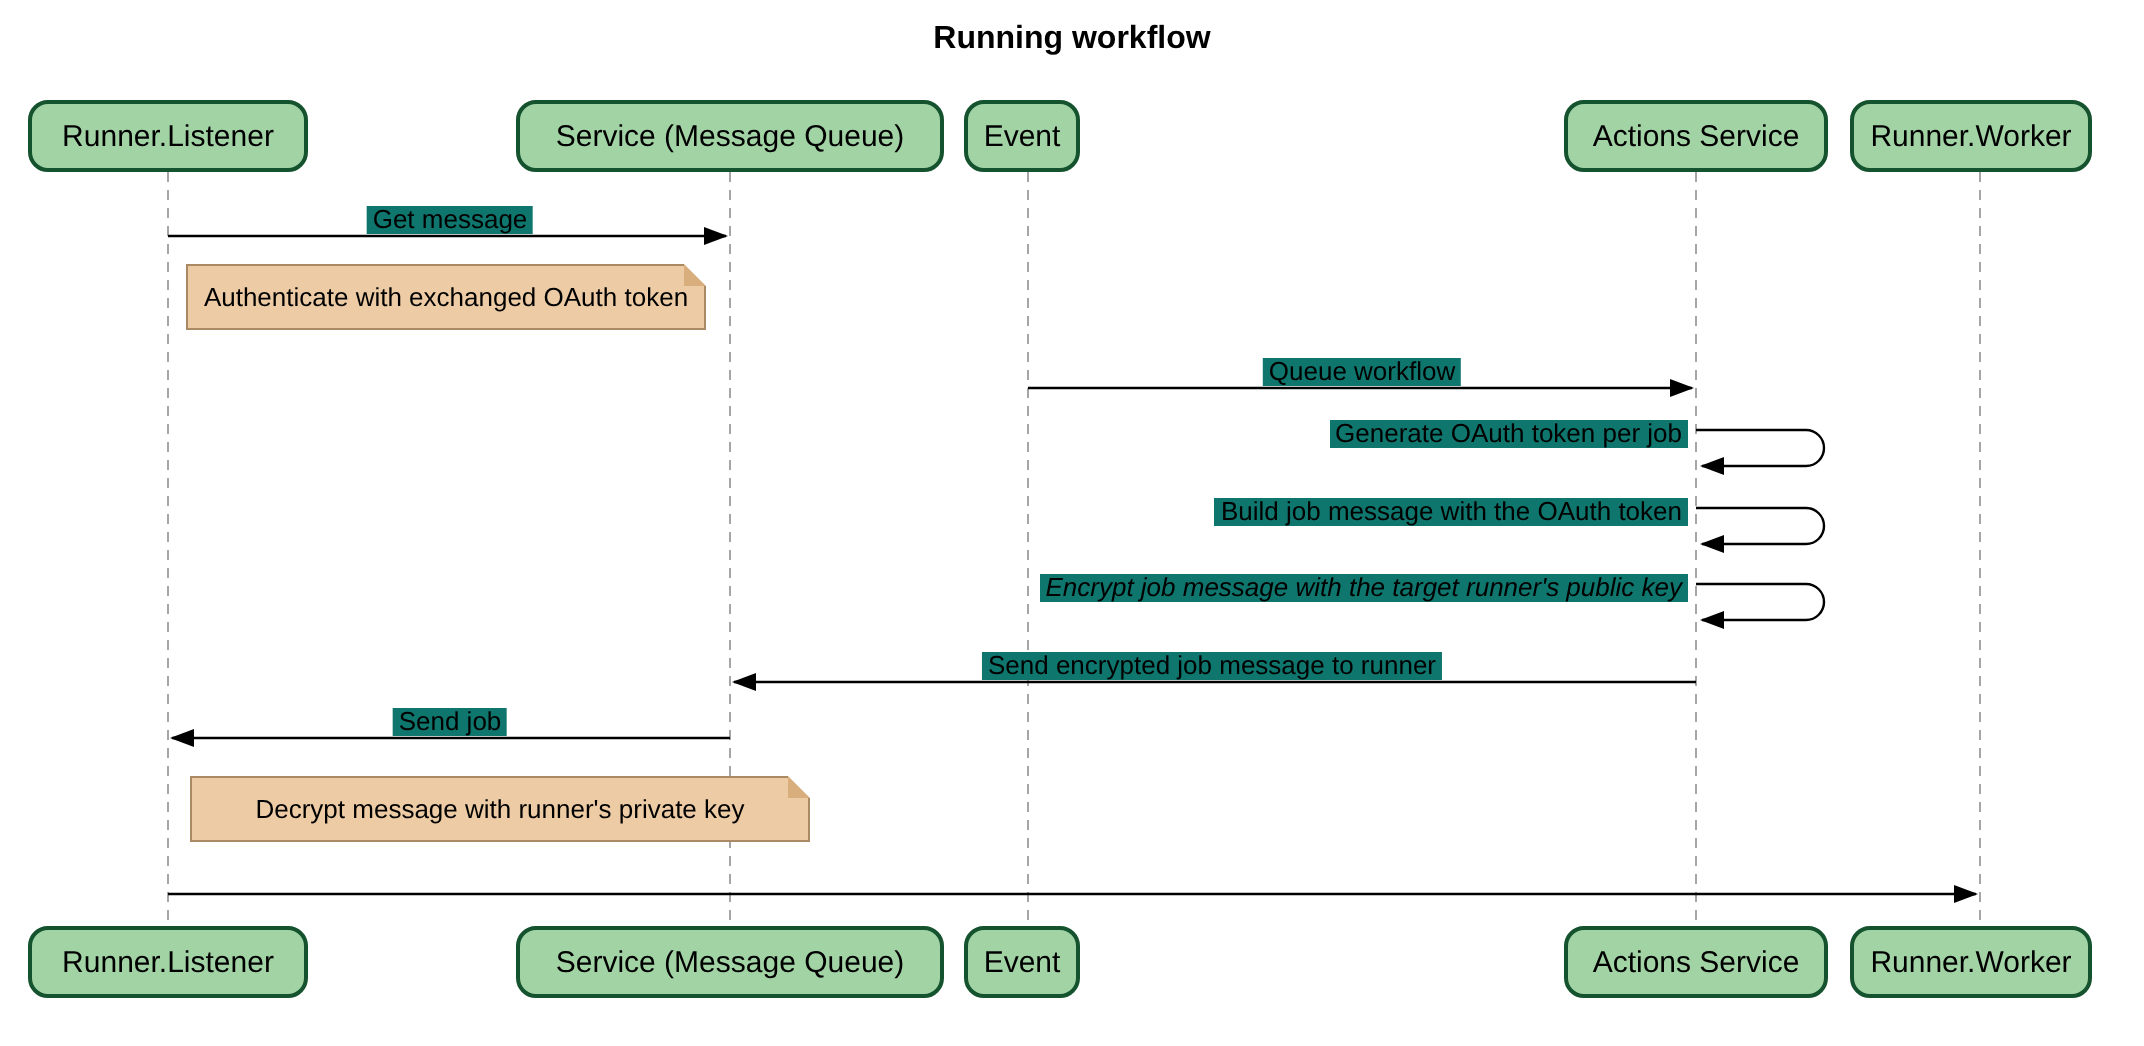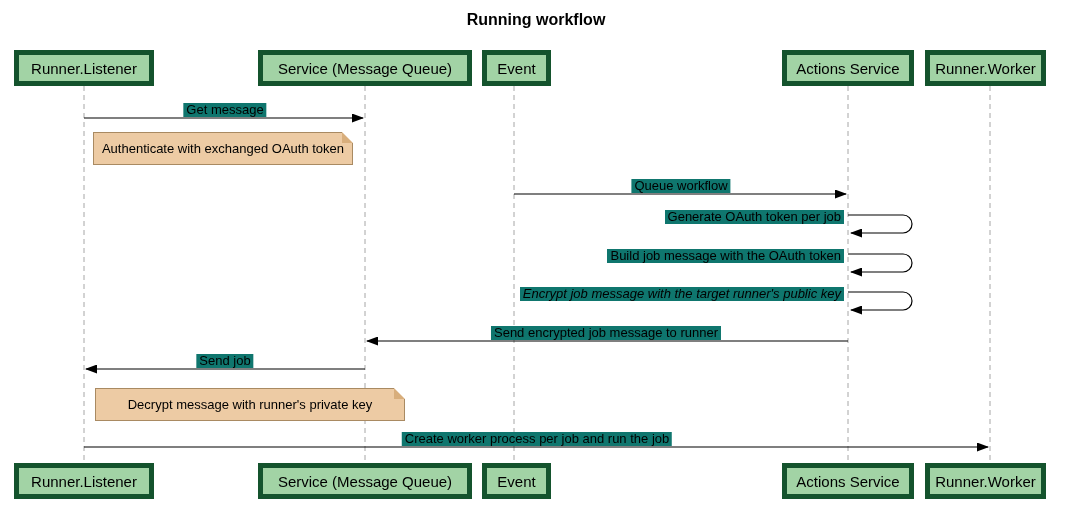--- a/index.html
+++ b/index.html
@@ -11,29 +11,29 @@
     color:#000;
     overflow:hidden;
   }
   .title{
     position:absolute;top:11px;left:536px;transform:translateX(-50%);
     font-size:16px;font-weight:bold;white-space:nowrap;
   }
   .svg-layer{position:absolute;top:0;left:0;}
   .pbox{
     position:absolute;height:36px;
-    background:#a2d3a5;border:5px solid #14532d;border-radius:0;
+    background:#a2d3a5;border:2px solid #14532d;border-radius:10px;
     display:flex;align-items:center;justify-content:center;
     font-size:15px;white-space:nowrap;box-sizing:border-box;
   }
   .row-top{top:50px;}
   .row-bottom{top:463px;}
   .p0{left:14px;width:140px;}
   .p1{left:258px;width:214px;}
-  .p2{left:482px;width:69px;}
+  .p2{left:482px;width:58px;}
   .p3{left:782px;width:132px;}
   .p4{left:925px;width:121px;}
   .msg{
     position:absolute;font-size:13px;line-height:14px;height:14px;
     background:#0f766e;white-space:nowrap;padding:0 3px;
   }
   .msg-center{transform:translateX(-50%);}
   .msg-right{text-align:right;}
   .note{
     position:absolute;height:33px;box-sizing:border-box;
@@ -109,21 +109,20 @@
       <span>Runner.Worker</span>
     </div>
 
   <div class="msg msg-center" style="left:225px;top:103px;">Get message</div>
   <div class="msg msg-center" style="left:681px;top:179px;">Queue workflow</div>
   <div class="msg msg-right" style="right:228px;top:210px;">Generate OAuth token per job</div>
   <div class="msg msg-right" style="right:228px;top:249px;">Build job message with the OAuth token</div>
   <div class="msg msg-right" style="right:228px;top:287px;font-style:italic;">Encrypt job message with the target runner's public key</div>
   <div class="msg msg-center" style="left:606px;top:326px;">Send encrypted job message to runner</div>
   <div class="msg msg-center" style="left:225px;top:354px;">Send job</div>
-  <div class="msg msg-center" style="left:537px;top:432px;">Create worker process per job and run the job</div>
 
   <div class="note" style="left:93px;top:132px;width:260px;text-align:center;">
     <span class="fold"></span>
     <span>Authenticate with exchanged OAuth token</span>
   </div>
   <div class="note" style="left:95px;top:388px;width:310px;">
     <span class="fold"></span>
     <span>Decrypt message with runner's private key</span>
   </div>
 

